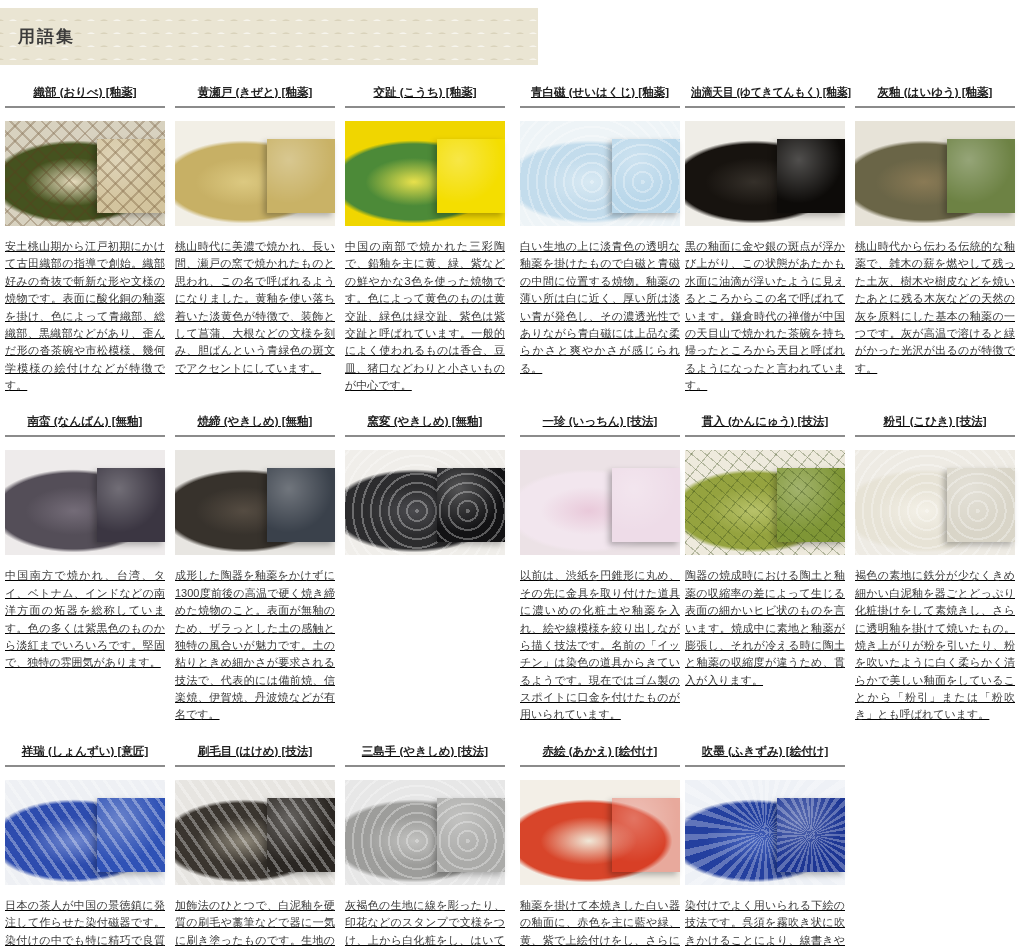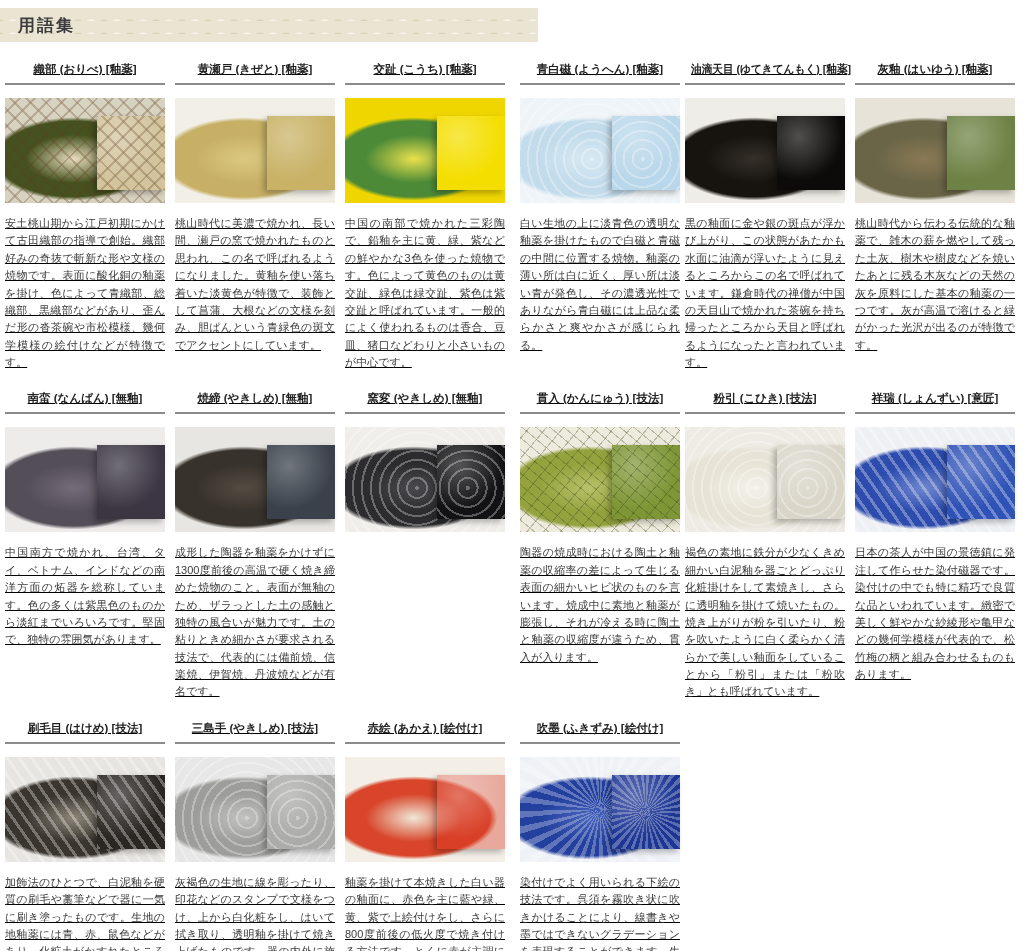--- a/index.html
+++ b/index.html
@@ -1,19 +1,19 @@
 <!DOCTYPE html>
 <html lang="ja"><head>
 <meta charset="utf-8">
 <style>
   html,body{margin:0;padding:0;background:#fff;}
   .page{width:1024px;height:951px;overflow:hidden;background:#fff;
         font-family:"Liberation Sans",sans-serif;}
   
-  .header-band{width:538px;height:34px;margin:8px 0 20px 0;display:flex;align-items:center;
+  .header-band{width:538px;height:57px;margin:8px 0 20px 0;display:flex;align-items:center;
     background-color:#eae5d3;
     background-image:
       radial-gradient(circle at 50% 130%, rgba(255,255,255,.6) 0 5px, transparent 6px),
       radial-gradient(circle at 0% 130%, rgba(198,188,158,.45) 0 5px, transparent 6px),
       radial-gradient(circle at 100% 130%, rgba(198,188,158,.45) 0 5px, transparent 6px);
     background-size:26px 13px;}
   .header-band h1{margin:0;padding-left:18px;font-size:17px;font-weight:bold;color:#3c3c3c;
     letter-spacing:2px;font-family:"Liberation Serif",serif;}
   
   .grid{display:grid;grid-template-columns:repeat(6,160px);column-gap:10px;row-gap:20px;
@@ -88,21 +88,21 @@
     <div class="photo-wrap" style="--bg: #f0d600; --body: #4c8a38; --glaze: #e8e14c; --detail: #f4de00;">
       <div class="photo"></div>
 
       <div class="detail">
         
       </div>
     </div>
     <p class="desc">中国の南部で焼かれた三彩陶で、鉛釉を主に黄、緑、紫などの鮮やかな3色を使った焼物です。色によって黄色のものは黄交趾、緑色は緑交趾、紫色は紫交趾と呼ばれています。一般的によく使われるものは香合、豆皿、猪口などわりと小さいものが中心です。</p>
   </article>
       <article class="entry">
-    <h2 class="entry-title">青白磁 (ようへん) [釉薬]</h2>
+    <h2 class="entry-title">青白磁 (せいはくじ) [釉薬]</h2>
     <div class="rule"></div>
     <div class="photo-wrap" style="--bg: #eef4f7; --body: #c3dcec; --glaze: #d8e9f3; --detail: #b9d7ea;">
       <div class="photo"></div>
       <div class="pattern-slot pattern-rings"></div>
       <div class="detail">
         <div class="pattern-slot pattern-rings"></div>
       </div>
     </div>
     <p class="desc">白い生地の上に淡青色の透明な釉薬を掛けたもので白磁と青磁の中間に位置する焼物。釉薬の薄い所は白に近く、厚い所は淡い青が発色し、その濃透光性でありながら青白磁には上品な柔らかさと爽やかさが感じられる。</p>
   </article>
@@ -159,20 +159,32 @@
     <div class="rule"></div>
     <div class="photo-wrap" style="--bg: #f0eeea; --body: #2c2c2e; --glaze: #4a4a4e; --detail: #121214;">
       <div class="photo"></div>
       <div class="pattern-slot pattern-rings"></div>
       <div class="detail">
         <div class="pattern-slot pattern-rings"></div>
       </div>
     </div>
   </article>
       <article class="entry">
+    <h2 class="entry-title">一珍 (いっちん) [技法]</h2>
+    <div class="rule"></div>
+    <div class="photo-wrap" style="--bg: #ece2e6; --body: #f2e6ee; --glaze: #e9c9da; --detail: #eedce8;">
+      <div class="photo"></div>
+
+      <div class="detail">
+        
+      </div>
+    </div>
+    <p class="desc">以前は、渋紙を円錐形に丸め、その先に金具を取り付けた道具に濃いめの化粧土や釉薬を入れ、絵や線模様を絞り出しながら描く技法です。名前の「イッチン」は染色の道具からきているようです。現在ではゴム製のスポイトに口金を付けたものが用いられています。</p>
+  </article>
+      <article class="entry">
     <h2 class="entry-title">貫入 (かんにゅう) [技法]</h2>
     <div class="rule"></div>
     <div class="photo-wrap" style="--bg: #eeeadd; --body: #95a33f; --glaze: #b8c26a; --detail: #7f9636;">
       <div class="photo"></div>
       <div class="pattern-slot pattern-crackle"></div>
       <div class="detail">
         <div class="pattern-slot pattern-crackle"></div>
       </div>
     </div>
     <p class="desc">陶器の焼成時における陶土と釉薬の収縮率の差によって生じる表面の細かいヒビ状のものを言います。焼成中に素地と釉薬が膨張し、それが冷える時に陶土と釉薬の収縮度が違うため、貫入が入ります。</p>

